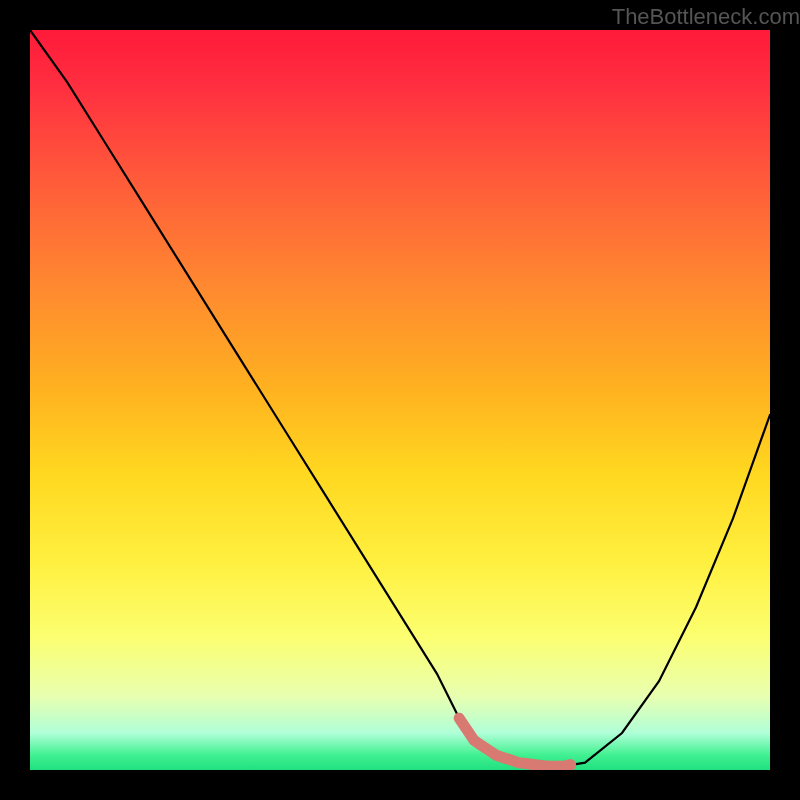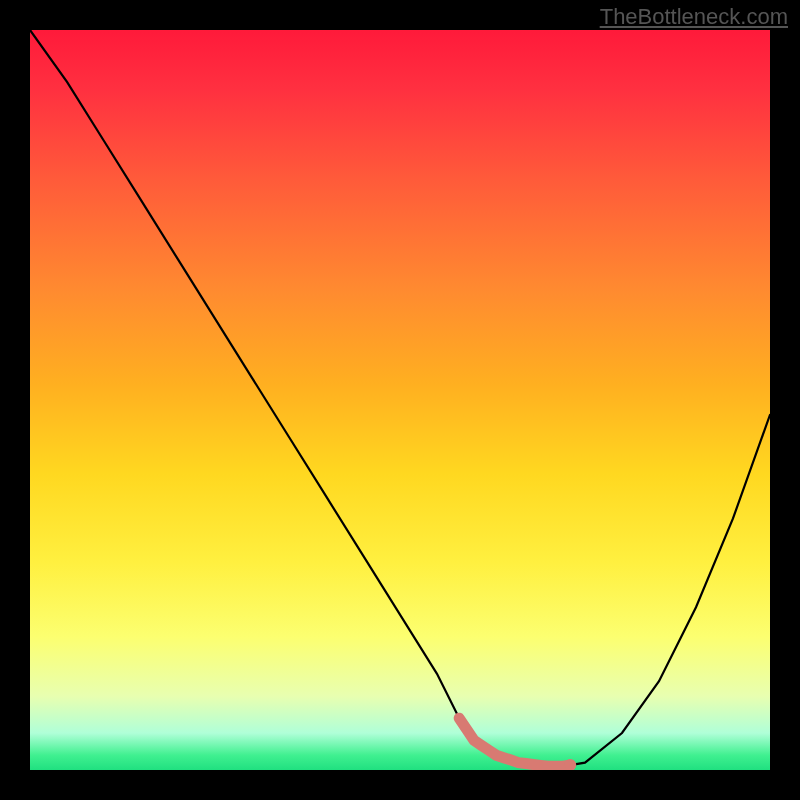--- a/index.html
+++ b/index.html
@@ -7,26 +7,25 @@
     width: 800px;
     height: 800px;
     background: #000;
     position: relative;
     font-family: Arial, sans-serif;
     overflow: hidden;
   }
   .watermark {
     position: absolute;
     top: 4px;
-    right: 12px;
+    right: 0;
     color: #555;
     font-size: 22px;
     font-weight: 500;
     z-index: 10;
-    text-decoration: underline;
   }
   .plot-area {
     position: absolute;
     left: 30px;
     top: 30px;
     width: 740px;
     height: 740px;
   }
   .gradient-bg {
     position: absolute;

